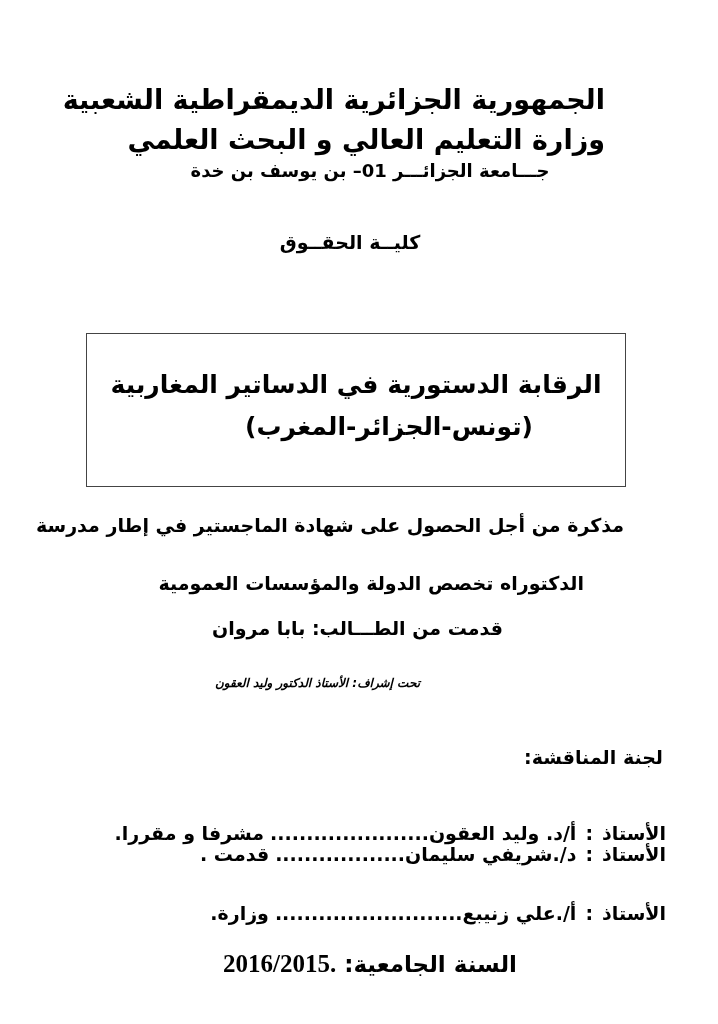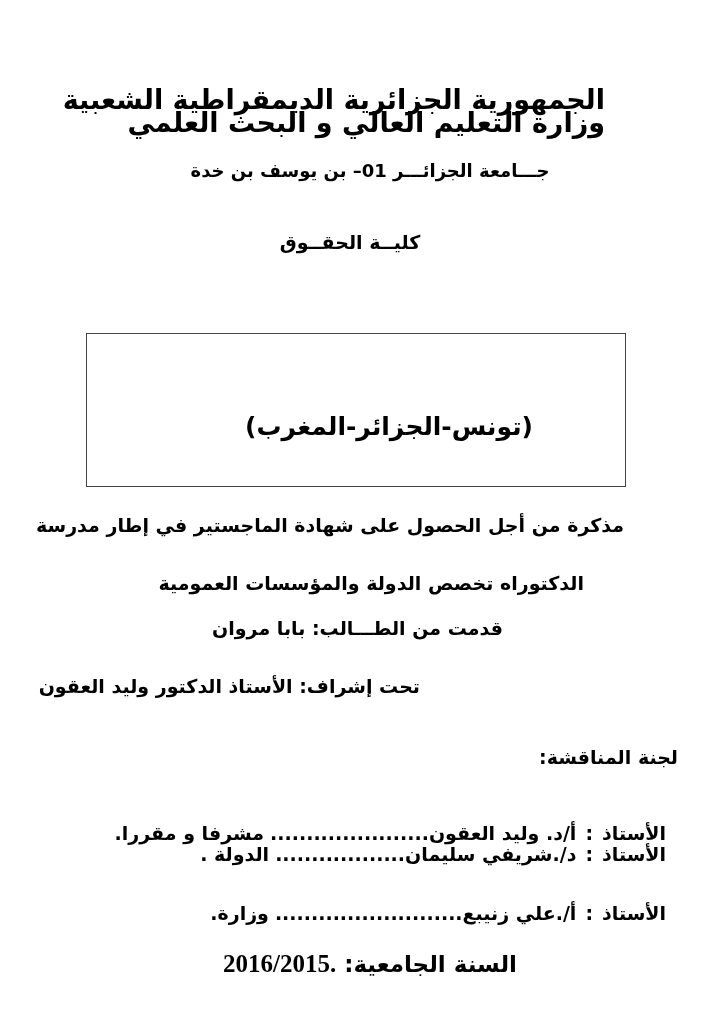--- a/index.html
+++ b/index.html
@@ -24,21 +24,21 @@
     }
     .line {
       position: absolute;
       white-space: nowrap;
       direction: rtl;
       font-weight: bold;
       line-height: 1;
     }
     
     .hdr1 { top: 86px;  font-size: 27px; left: 135px; width: 470px; text-align: center; }
-    .hdr2 { top: 109px; font-size: 27px; left: 135px; width: 470px; text-align: center; }
+    .hdr2 { top: 126px; font-size: 27px; left: 135px; width: 470px; text-align: center; }
     .hdr3 { top: 162px; font-size: 18px; left: 135px; width: 470px; text-align: center; }
     .faculty { top: 233px; font-size: 19px; left: 250px; width: 200px; text-align: center; }
 
     
     .title-box {
       position: absolute;
       left: 86px;
       top: 333px;
       width: 540px;
       height: 154px;
@@ -47,24 +47,24 @@
     }
     .title1 { top: 372px; font-size: 25px; left: 86px; width: 540px; text-align: center; }
     .title2 { top: 414px; font-size: 25px; left: 86px; width: 606px; text-align: center; }
 
     
     .para1 { top: 516px; font-size: 19px; left: 88px; width: 536px; text-align: center; }
     .para2 { top: 546px; font-size: 19px; left: 170px; width: 414px; text-align: center; margin-top: 28px; }
 
     
     .student { top: 619px; font-size: 19px; right: 215px; text-align: right; }
-    .supervisor { top: 677px; font-size: 19px; right: 298px; text-align: center; }
+    .supervisor { top: 677px; font-size: 12px; right: 298px; text-align: center; font-style: italic; }
 
     
-    .committee-title { top: 748px; font-size: 19px; right: 40px; text-align: right; margin-left: 40px; }
+    .committee-title { top: 748px; font-size: 19px; right: 55px; text-align: right; margin-left: 40px; }
     .committee-row { font-size: 19px; right: 52px; text-align: right; }
     .row1 { top: 805px; }
     .row2 { top: 784px; text-decoration: underline; }
     .row3 { top: 864px; }
     .committee-row .c-title { display: inline-block; margin-top: 40px; }
     .committee-row .c-colon { display: inline-block; margin: 0 9px; }
     .committee-row .c-name { display: inline-block; }
     .committee-row .c-dots { display: inline-block; letter-spacing: 0px; }
     .committee-row .c-role { display: inline-block; margin-right: 6px; }
 
@@ -76,39 +76,40 @@
 <body>
 
 <div class="page">
 
   <div class="line hdr1">الجمهورية الجزائرية الديمقراطية الشعبية</div>
   <div class="line hdr2">وزارة التعليم العالي و البحث العلمي</div>
   <div class="line hdr3">جـــامعة الجزائـــر 01– بن يوسف بن خدة</div>
   <div class="line faculty">كليــة الحقــوق</div>
 
   <div class="title-box"></div>
+  <div class="line title1">الرقابة الدستورية في الدساتير المغاربية</div>
   <div class="line title2">(تونس-الجزائر-المغرب)</div>
 
   <div class="line para1">مذكرة من أجل الحصول على شهادة الماجستير في إطار مدرسة</div>
   <div class="line para2">الدكتوراه تخصص الدولة والمؤسسات العمومية</div>
 
   <div class="line student">
     <span>قدمت من الطـــالب:</span>
     <span>بابا مروان</span>
   </div>
 
   <div class="line supervisor">
     <span>تحت إشراف:</span>
     <span>الأستاذ الدكتور وليد العقون</span>
   </div>
 
   <div class="line committee-title">لجنة المناقشة:</div>
 
   <div class="line committee-row row1">
-    <span class="c-title">الأستاذ</span><span class="c-colon">:</span><span class="c-name">د/.شريفي سليمان</span><span class="c-dots">..................</span><span class="c-role">الدولة .</span>
+    <span class="c-title">الأستاذ</span><span class="c-colon">:</span><span class="c-name">د/.شريفي سليمان</span><span class="c-dots">..................</span><span class="c-role">قدمت .</span>
   </div>
 
   <div class="line committee-row row2">
     <span class="c-title">الأستاذ</span><span class="c-colon">:</span><span class="c-name">أ/د. وليد العقون</span><span class="c-dots">......................</span><span class="c-role">مشرفا و مقررا.</span>
   </div>
 
   <div class="line committee-row row3">
     <span class="c-title">الأستاذ</span><span class="c-colon">:</span><span class="c-name">أ/.علي زنيبع</span><span class="c-dots">..........................</span><span class="c-role">وزارة.</span>
   </div>
 

